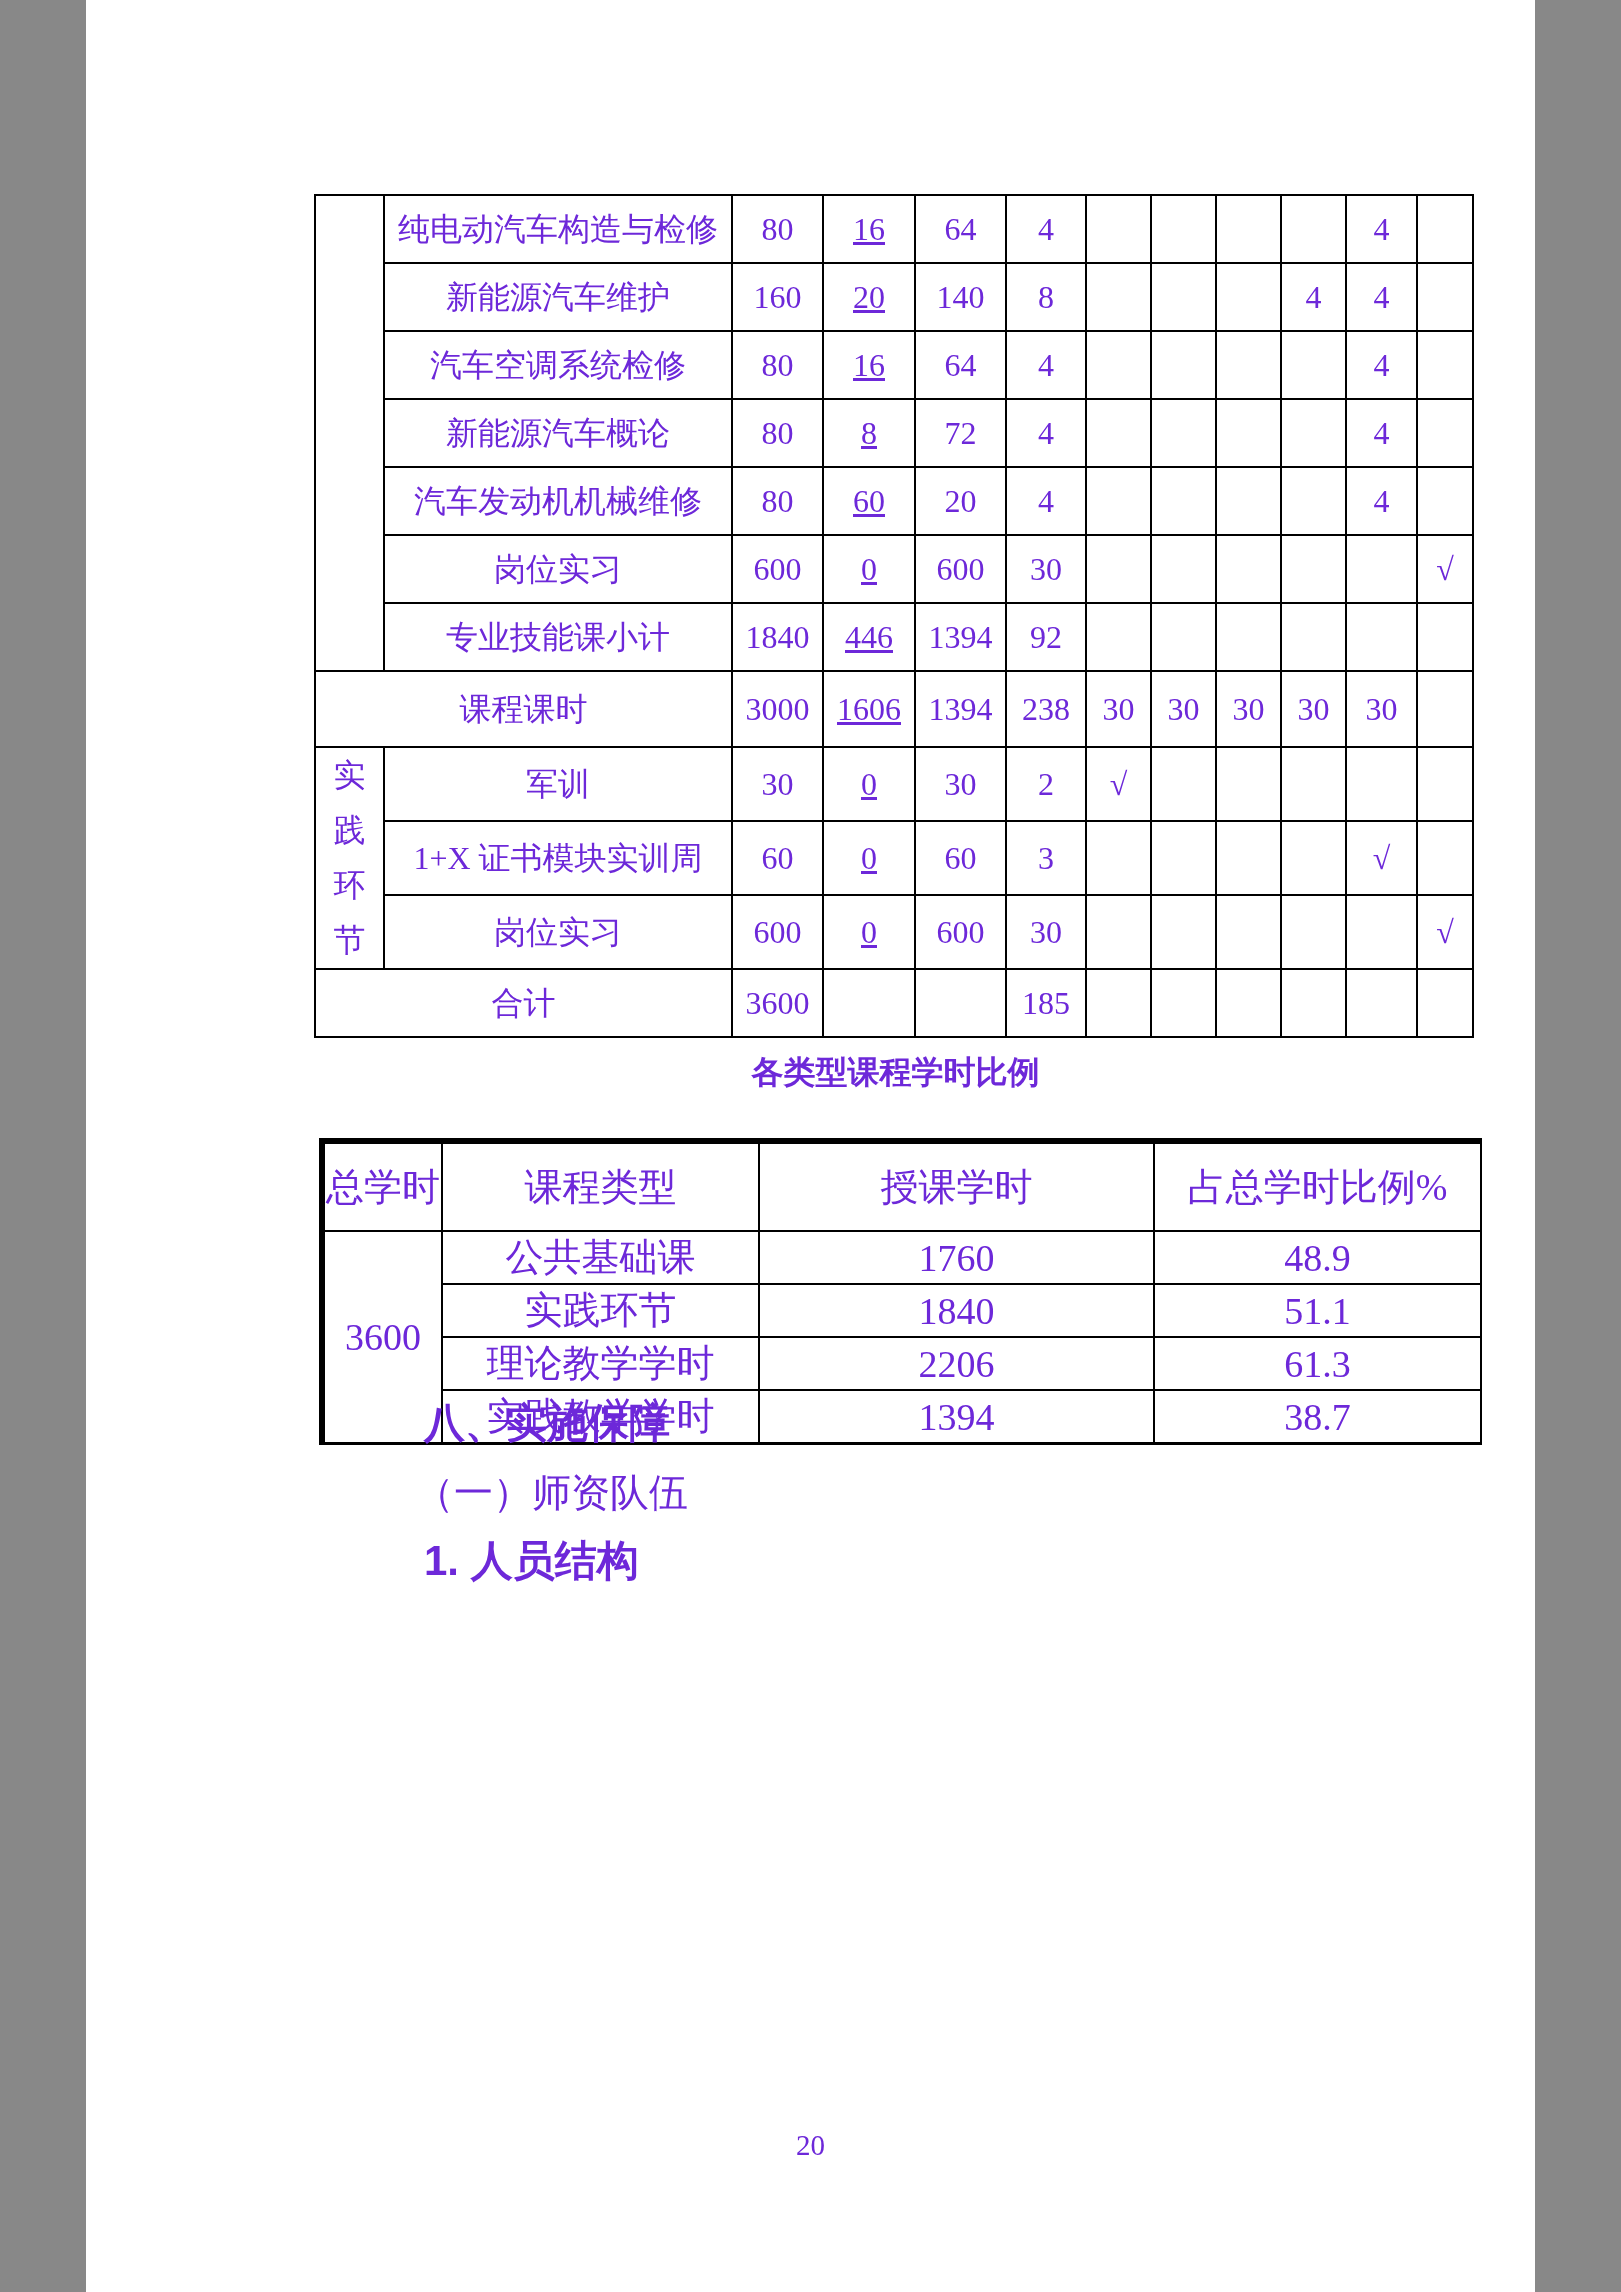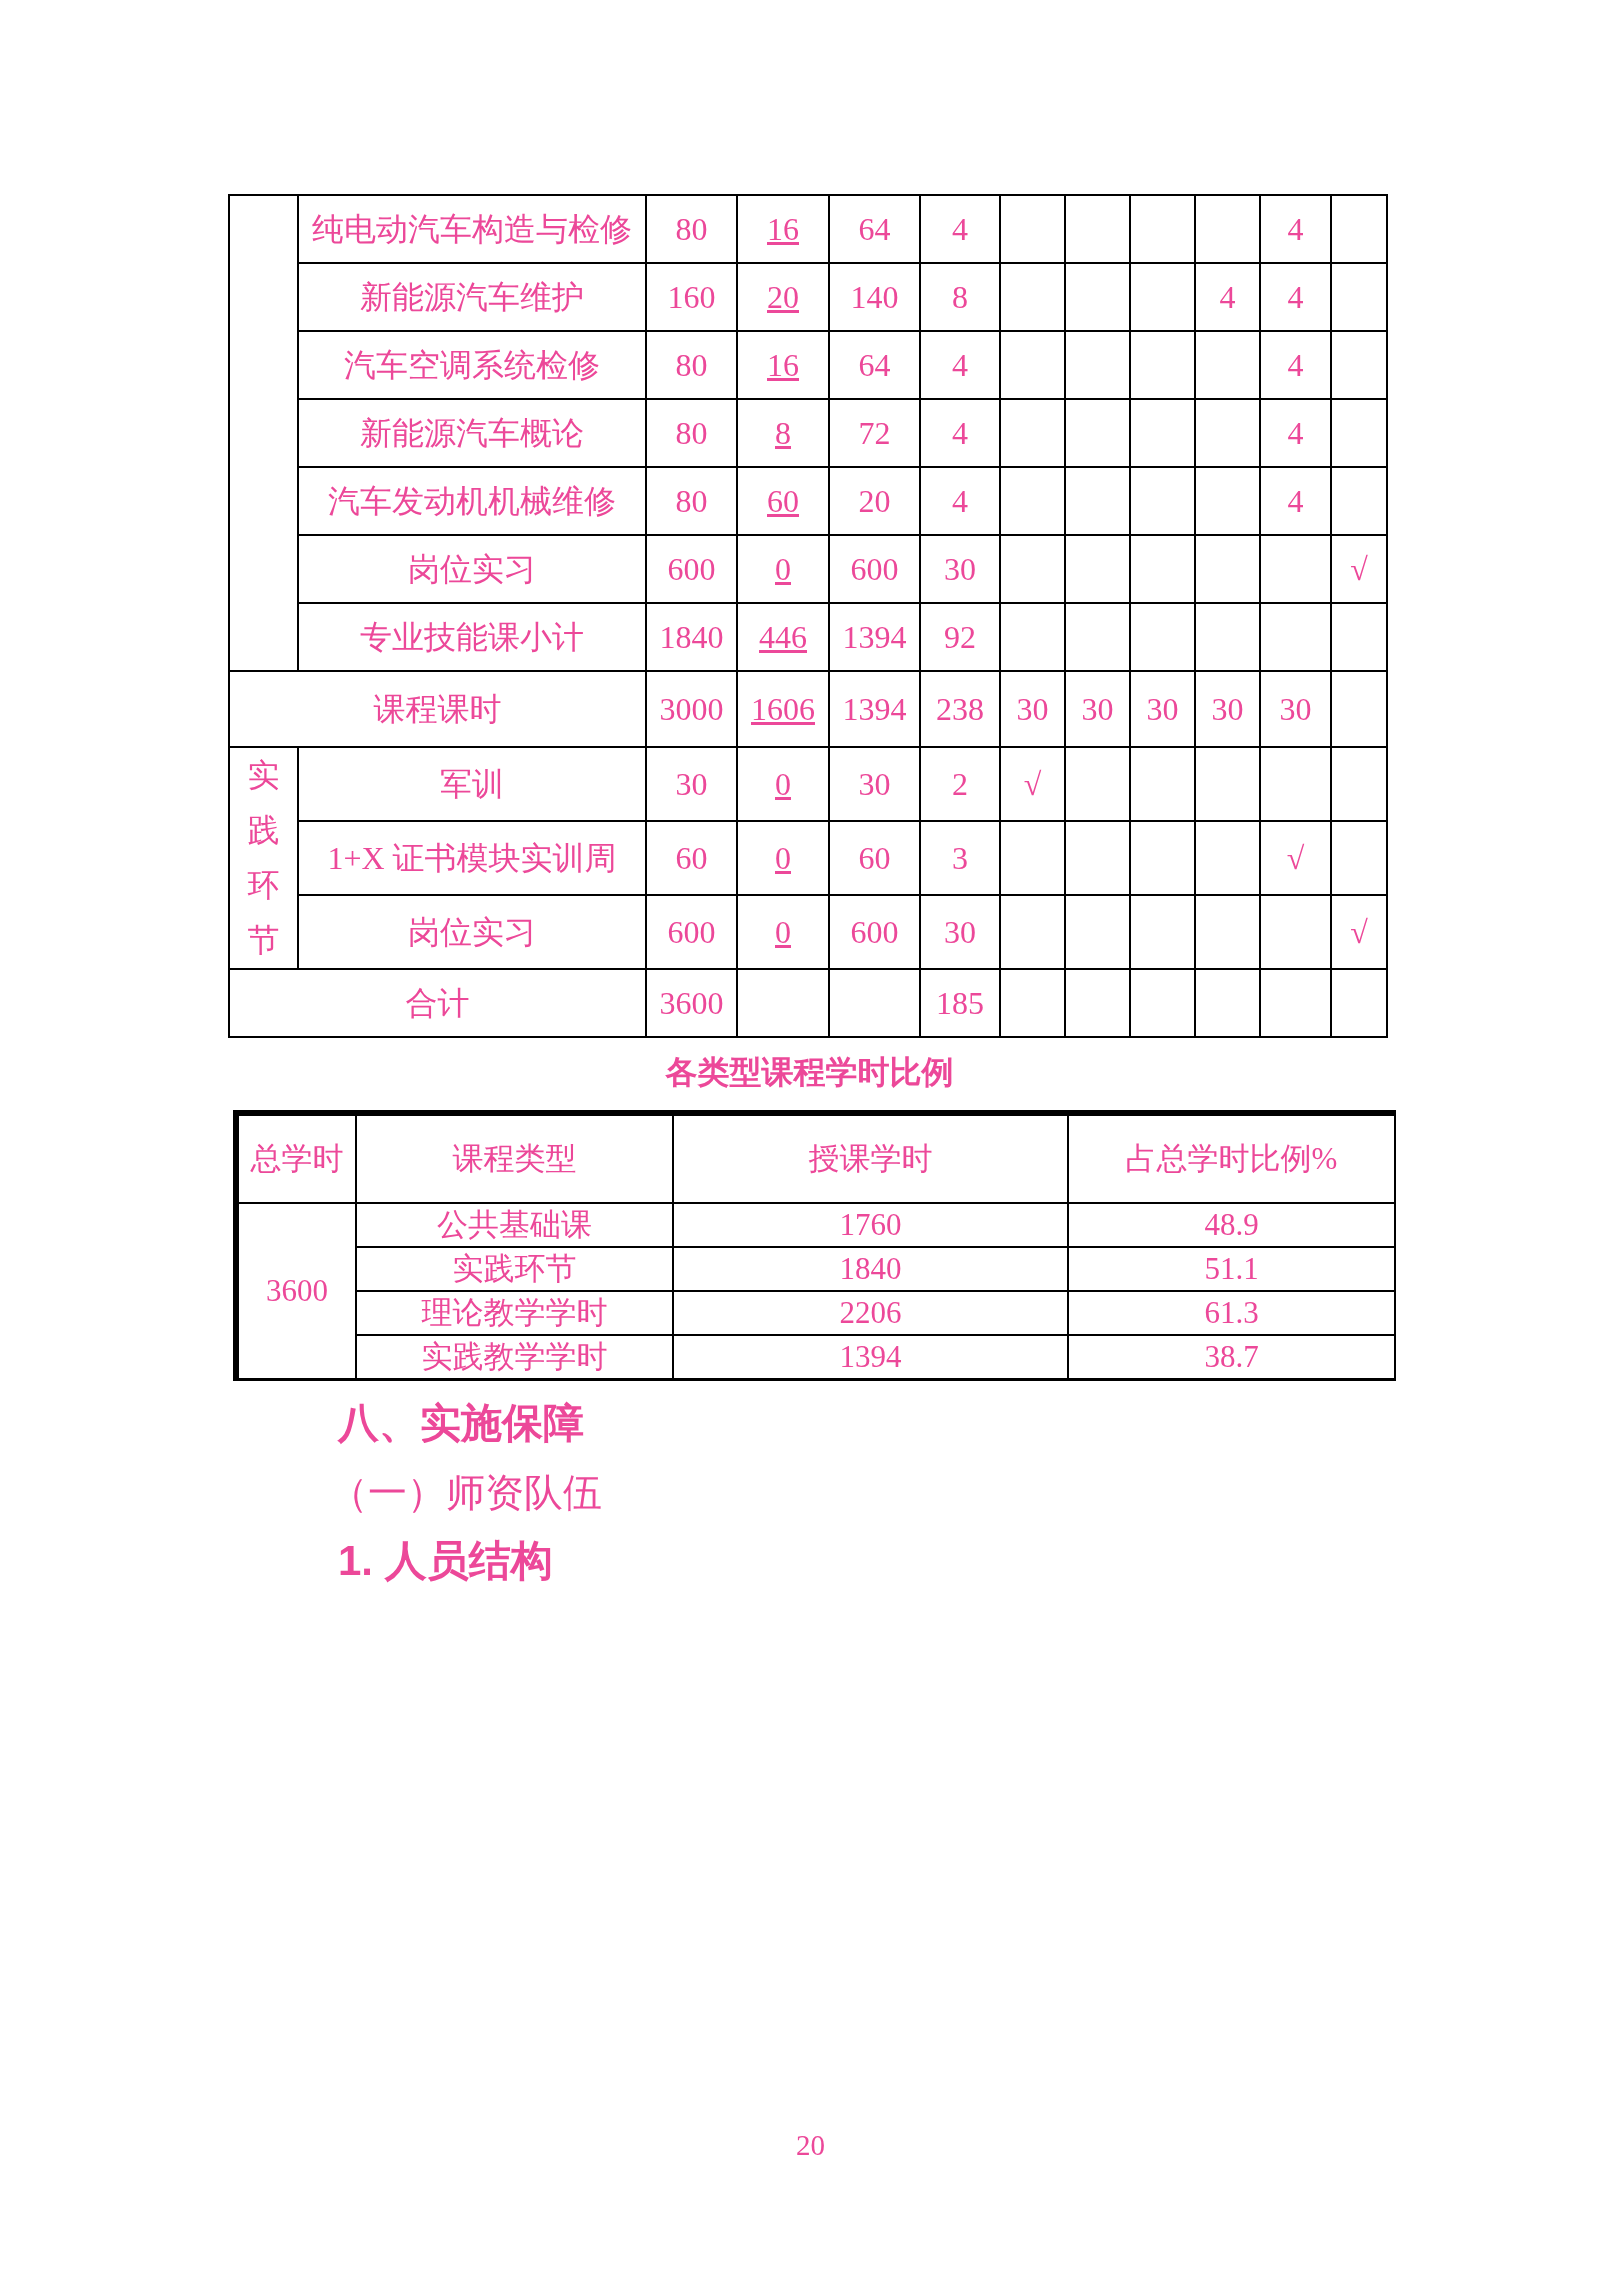--- a/index.html
+++ b/index.html
@@ -1,18 +1,18 @@
 <!DOCTYPE html>
 <html><head>
 <meta charset="utf-8">
 <style>
   html,body { margin:0; padding:0; background:#888; }
   .page {
-    position:relative; width:1621px; height:2293px; background:#ffffff;
-    font-family:"Liberation Serif","DejaVu Serif",serif; color:#ec4899;
+    position:relative; width:1449px; height:2293px; background:#ffffff;
+    font-family:"Liberation Serif","DejaVu Serif",serif; color:#6d28d9;
     margin:0 auto; overflow:hidden;
   }
 
   
   table.t1 {
     position:absolute; left:228px; top:194px; width:1157px; height:821px;
     border-collapse:collapse; table-layout:fixed; font-size:32px;
   }
   table.t1 td {
     border:2px solid #000; text-align:center; vertical-align:middle;
@@ -29,22 +29,22 @@
 
   
   .t2-title {
     position:absolute; left:228px; top:1051px; width:1163px; text-align:center;
     font-size:32px; font-weight:bold;
     font-family:"Liberation Sans","DejaVu Sans",sans-serif;
   }
 
   
   table.t2 {
-    position:absolute; left:233px; top:1110px; width:1159px;
-    border-collapse:collapse; table-layout:fixed; font-size:31px;
+    position:absolute; left:233px; top:1138px; width:1159px;
+    border-collapse:collapse; table-layout:fixed; font-size:38px;
     border-top:6.9px solid #000; border-left:6.9px solid #000;
     border-bottom:3.9px solid #000; border-right:2.9px solid #000;
   }
   table.t2 td { border:2px solid #000; text-align:center; vertical-align:middle; padding:0; }
   table.t2 tr { height:42px; }
   table.t2 tr:first-child { height:90px; }
 
   
   .h-main {
     position:absolute; left:338px; top:1396px; font-size:41px; font-weight:bold;

